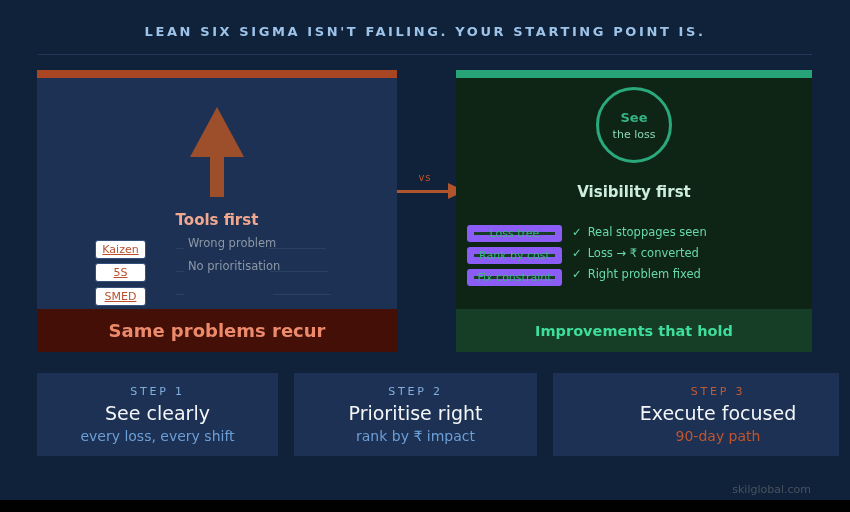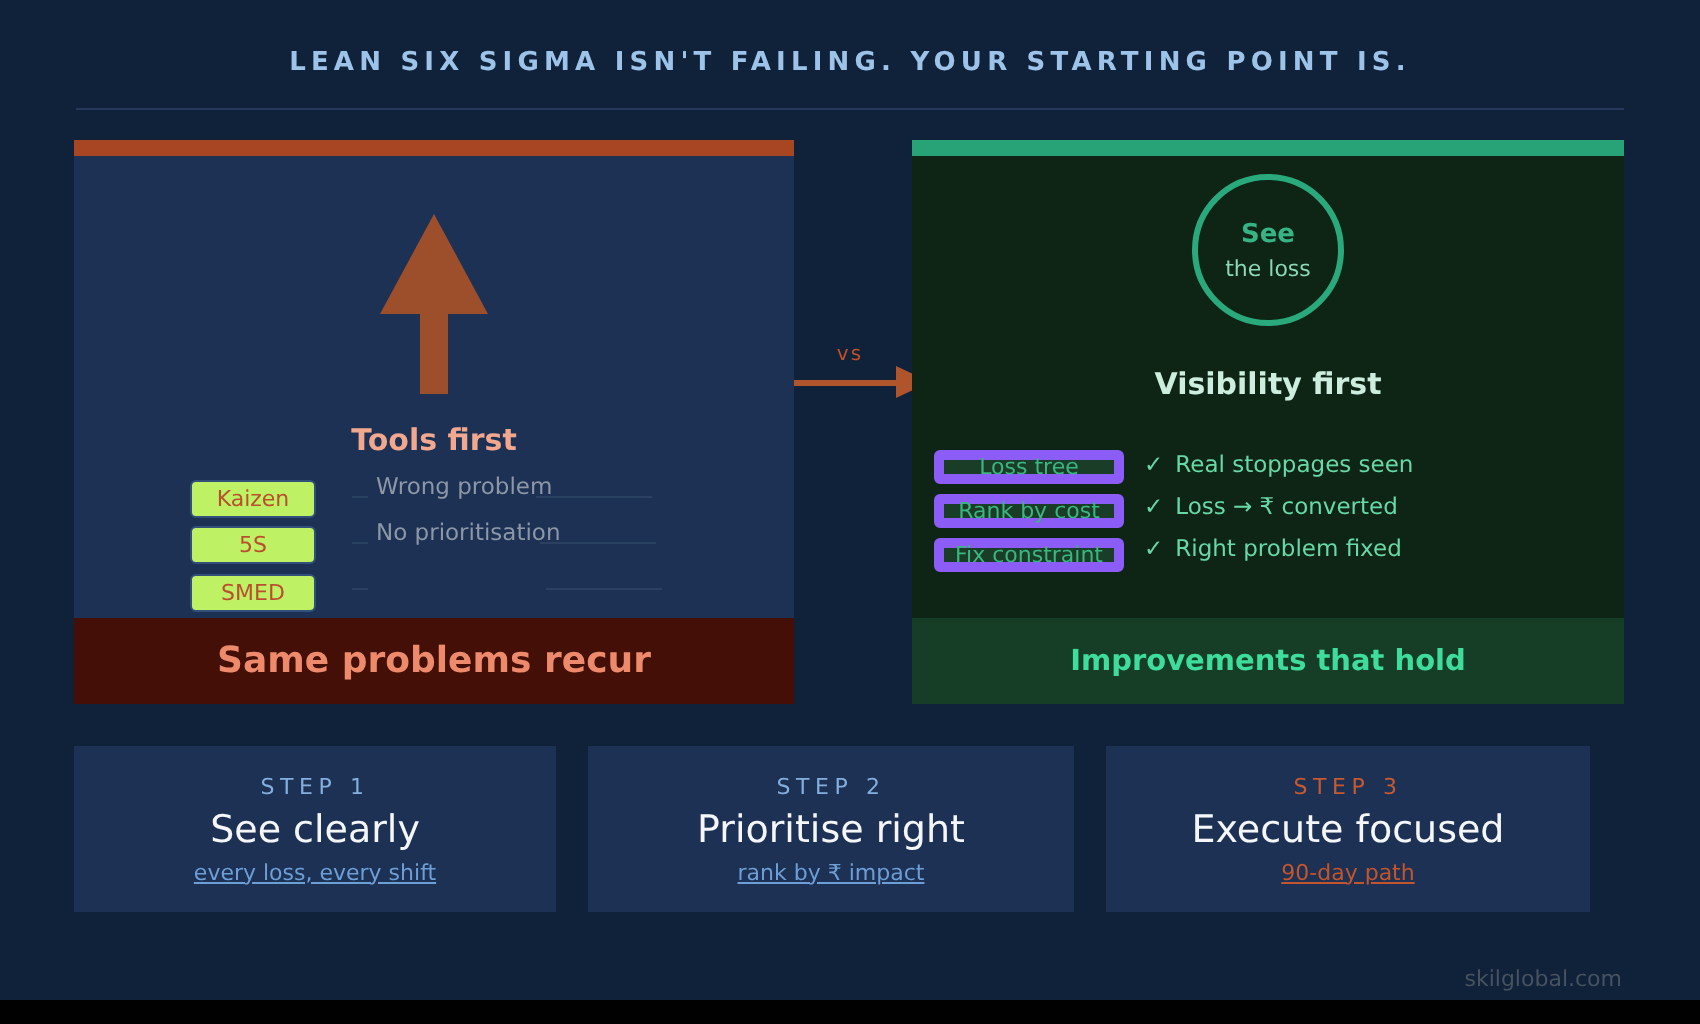--- a/index.html
+++ b/index.html
@@ -38,63 +38,63 @@
     left:153px;top:37px;width:0;height:0;
     border-left:27px solid transparent;border-right:27px solid transparent;
     border-bottom:50px solid #9d4e2b;
   }
   .up-arrow-stem{left:173px;top:86px;width:14px;height:41px;background:#9d4e2b;}
   .tools-heading{
     left:0;top:141px;width:360px;text-align:center;
     color:#f2a78f;font-size:15px;font-weight:bold;
   }
   .chip-blue{
-    left:58px;width:63px;height:19px;box-sizing:border-box;
-    background:#bef264;border:1px solid #32507a;border-radius:3px;
+    left:58px;width:51px;height:19px;box-sizing:border-box;
+    background:#ffffff;border:1px solid #32507a;border-radius:3px;
     display:flex;align-items:center;justify-content:center;
-    color:#b94f2e;font-size:11px;
+    color:#b94f2e;font-size:11px;text-decoration:underline;
   }
   .prob-label{left:151px;height:14px;color:#8d97a6;font-size:11.5px;white-space:nowrap;}
   .prob-line{height:0;border-top:1px solid #2a4162;}
   
   .loss-circle{
     left:140px;top:17px;width:76px;height:76px;box-sizing:border-box;
     border:3px solid #2aa97c;border-radius:50%;
     display:flex;flex-direction:column;align-items:center;justify-content:center;gap:3px;
   }
   .circle-l1{color:#36b485;font-size:13px;font-weight:bold;}
   .circle-l2{color:#8cd7b4;font-size:11px;}
   .vis-heading{
     left:0;top:113px;width:356px;text-align:center;
     color:#cdeede;font-size:15px;font-weight:bold;
   }
   .chip-green{
     left:11px;width:95px;height:17px;box-sizing:border-box;
-    background:#1a3d27;border:5px solid #8b5cf6;border-radius:3px;
+    background:#1a3d27;border:7px solid #8b5cf6;border-radius:3px;
     display:flex;align-items:center;justify-content:center;
     color:#3bb582;font-size:11px;
   }
   .check-row{left:116px;height:15px;color:#67d9a6;font-size:11.5px;white-space:nowrap;}
   .check-mark{margin-right:6px;}
   
   .vs-label{left:410px;top:172px;width:30px;text-align:center;color:#c05028;font-size:10px;letter-spacing:1px;}
   .vs-line{left:397px;top:190px;width:51px;height:3px;background:#b0542c;}
   .vs-head{
     left:448px;top:183px;width:0;height:0;
     border-top:8px solid transparent;border-bottom:8px solid transparent;
     border-left:17px solid #b0542c;
   }
   
   .step-card{
     top:373px;height:83px;background:#1c3153;
     display:flex;flex-direction:column;align-items:center;justify-content:center;gap:4px;
   }
   .step-label{font-size:11px;letter-spacing:2.8px;color:#84aede;}
   .step-title{font-size:19px;font-weight:normal;color:#f4f6f9;}
-  .step-sub{font-size:11px;color:#6d9ed6;text-decoration:underline;}
+  .step-sub{font-size:14px;color:#6d9ed6;}
   .accent-orange .step-label{color:#c55a31;}
   .accent-orange .step-sub{color:#c2552e;}
   
   .watermark{right:39px;top:483px;color:#47525f;font-size:11px;}
   .bottom-black{left:0;top:500px;width:850px;height:12px;background:#010101;}
 </style>
 </head>
 <body>
 
 <div id="canvas">
@@ -159,21 +159,21 @@
   <div class="abs step-card" style="left:37px;width:241px;">
     <div class="step-label">STEP 1</div>
     <div class="step-title">See clearly</div>
     <div class="step-sub">every loss, every shift</div>
   </div>
   <div class="abs step-card" style="left:294px;width:243px;">
     <div class="step-label">STEP 2</div>
     <div class="step-title">Prioritise right</div>
     <div class="step-sub">rank by ₹ impact</div>
   </div>
-  <div class="abs step-card accent-orange" style="left:553px;width:242px;">
+  <div class="abs step-card accent-orange" style="left:553px;width:242px;padding-left:44px;">
     <div class="step-label">STEP 3</div>
     <div class="step-title">Execute focused</div>
     <div class="step-sub">90-day path</div>
   </div>
 
   <div class="abs watermark">skilglobal.com</div>
   <div class="abs bottom-black"></div>
 
 </div>
 

